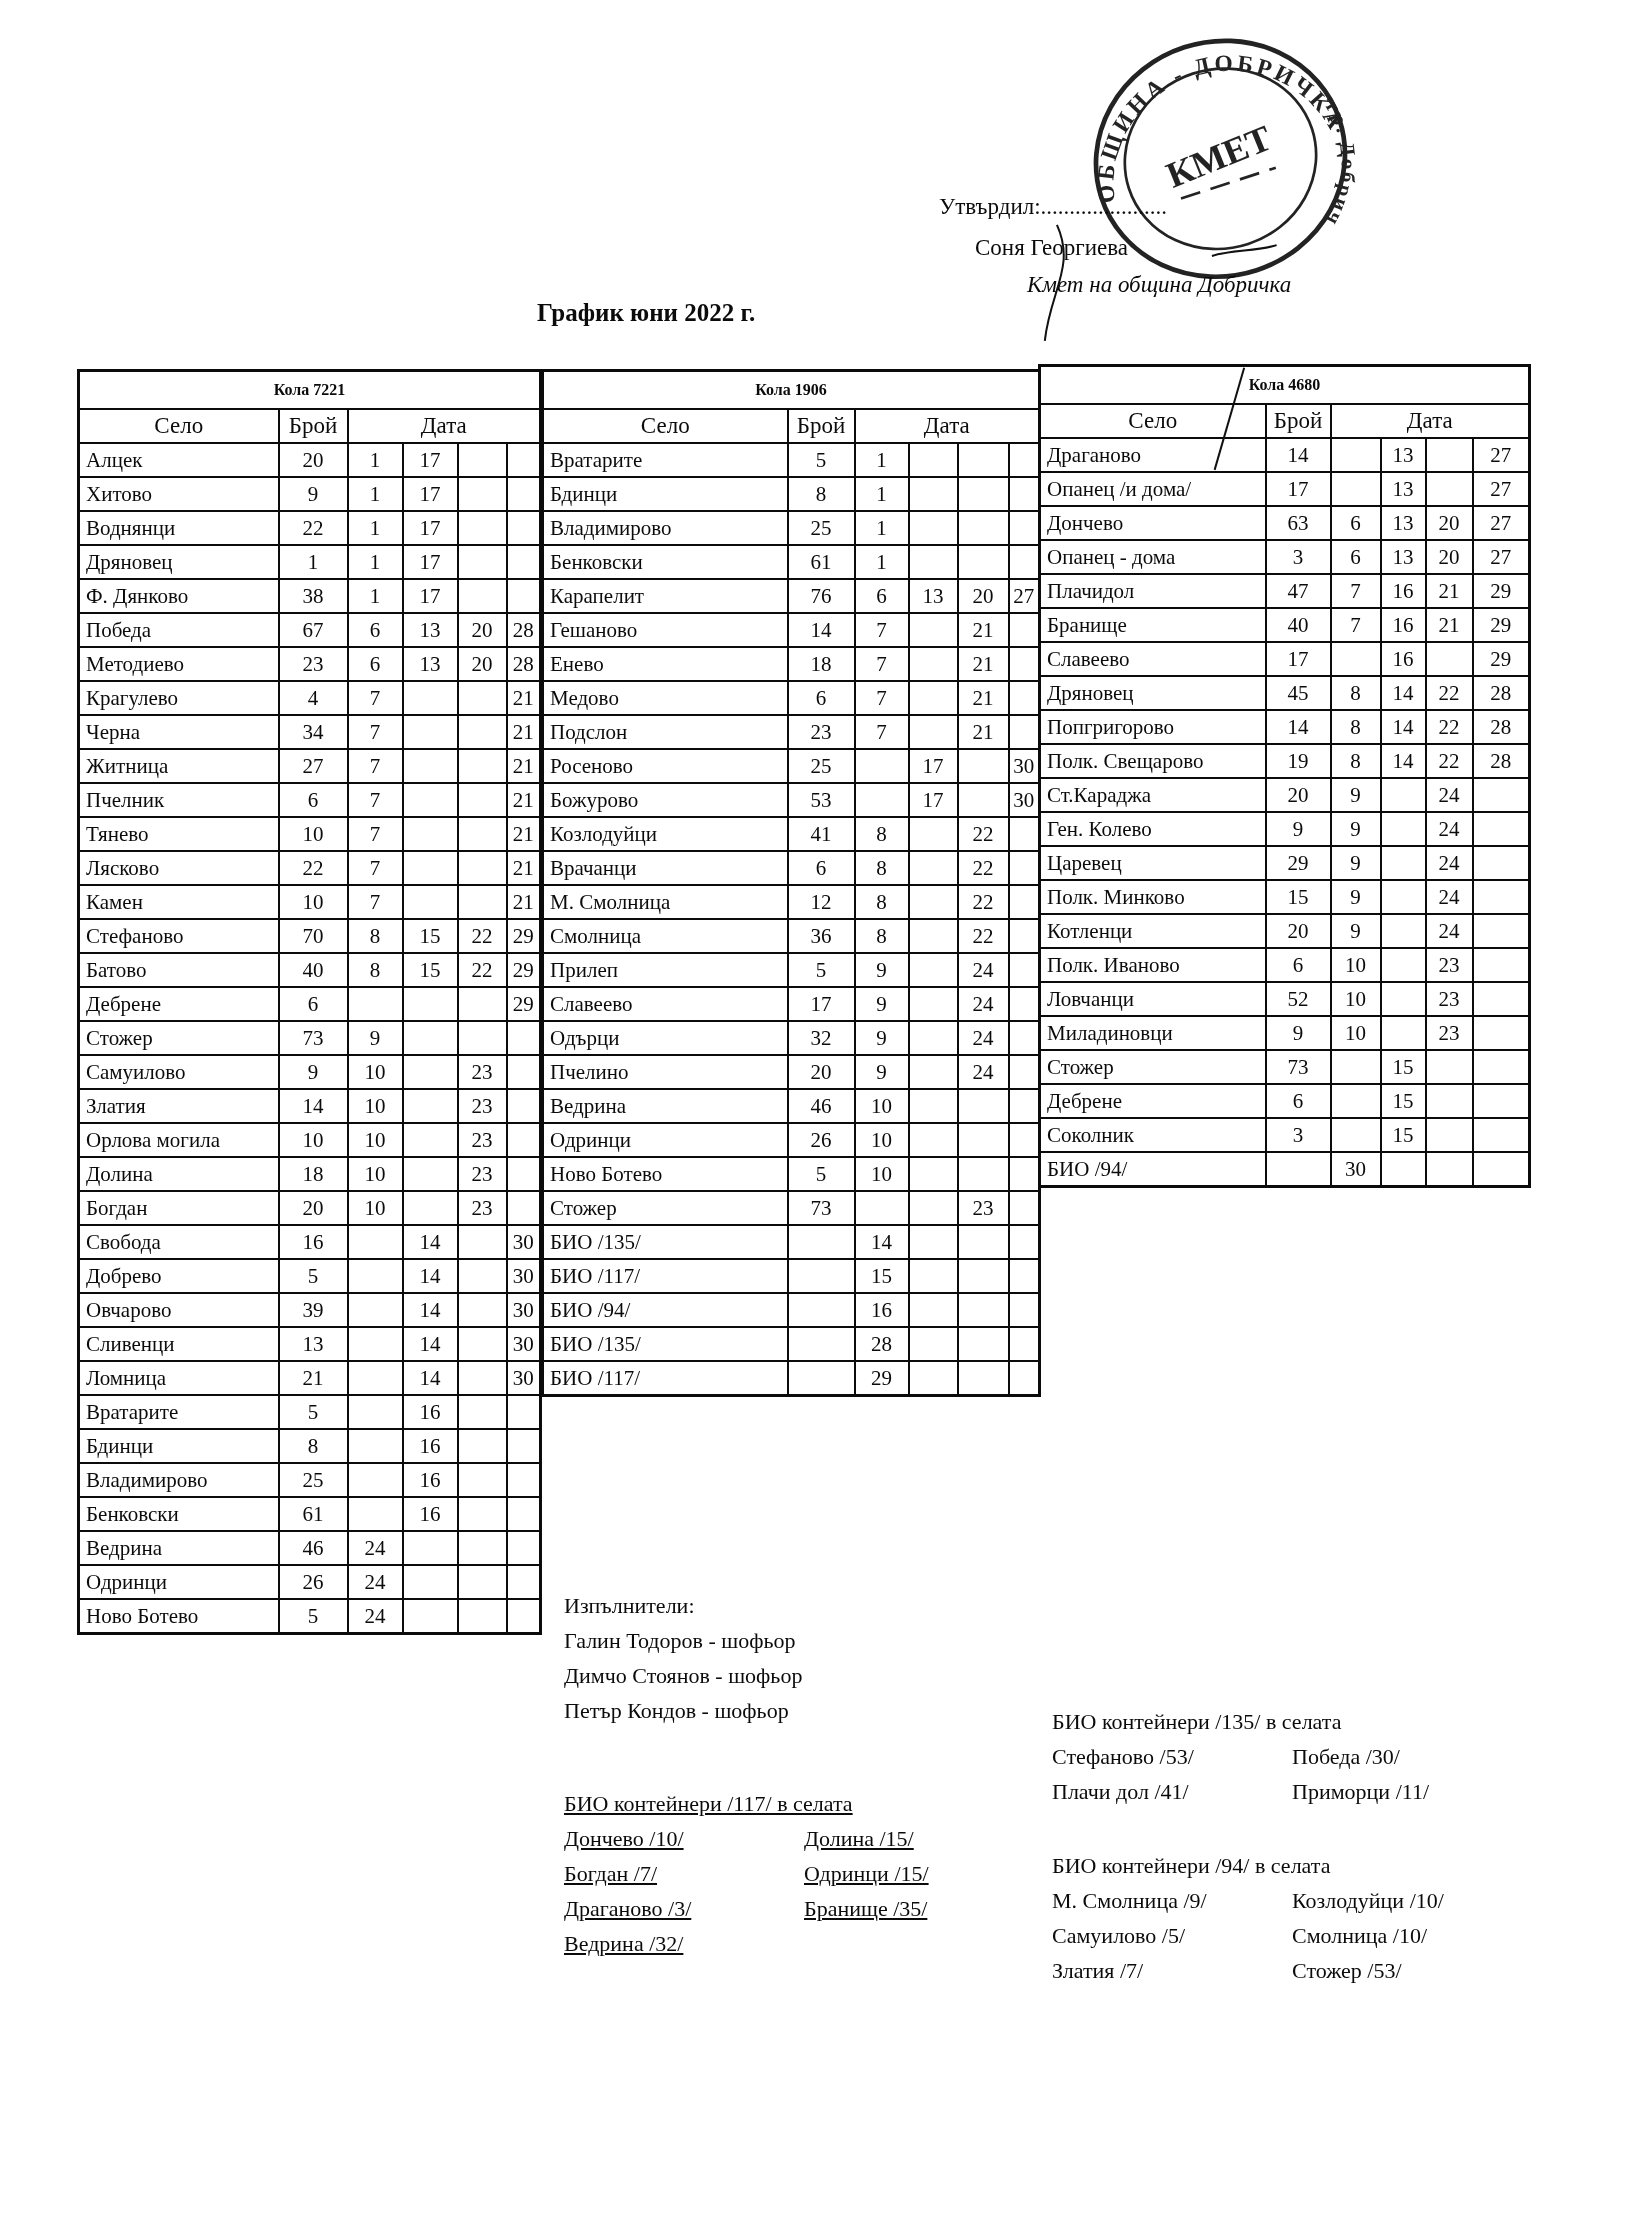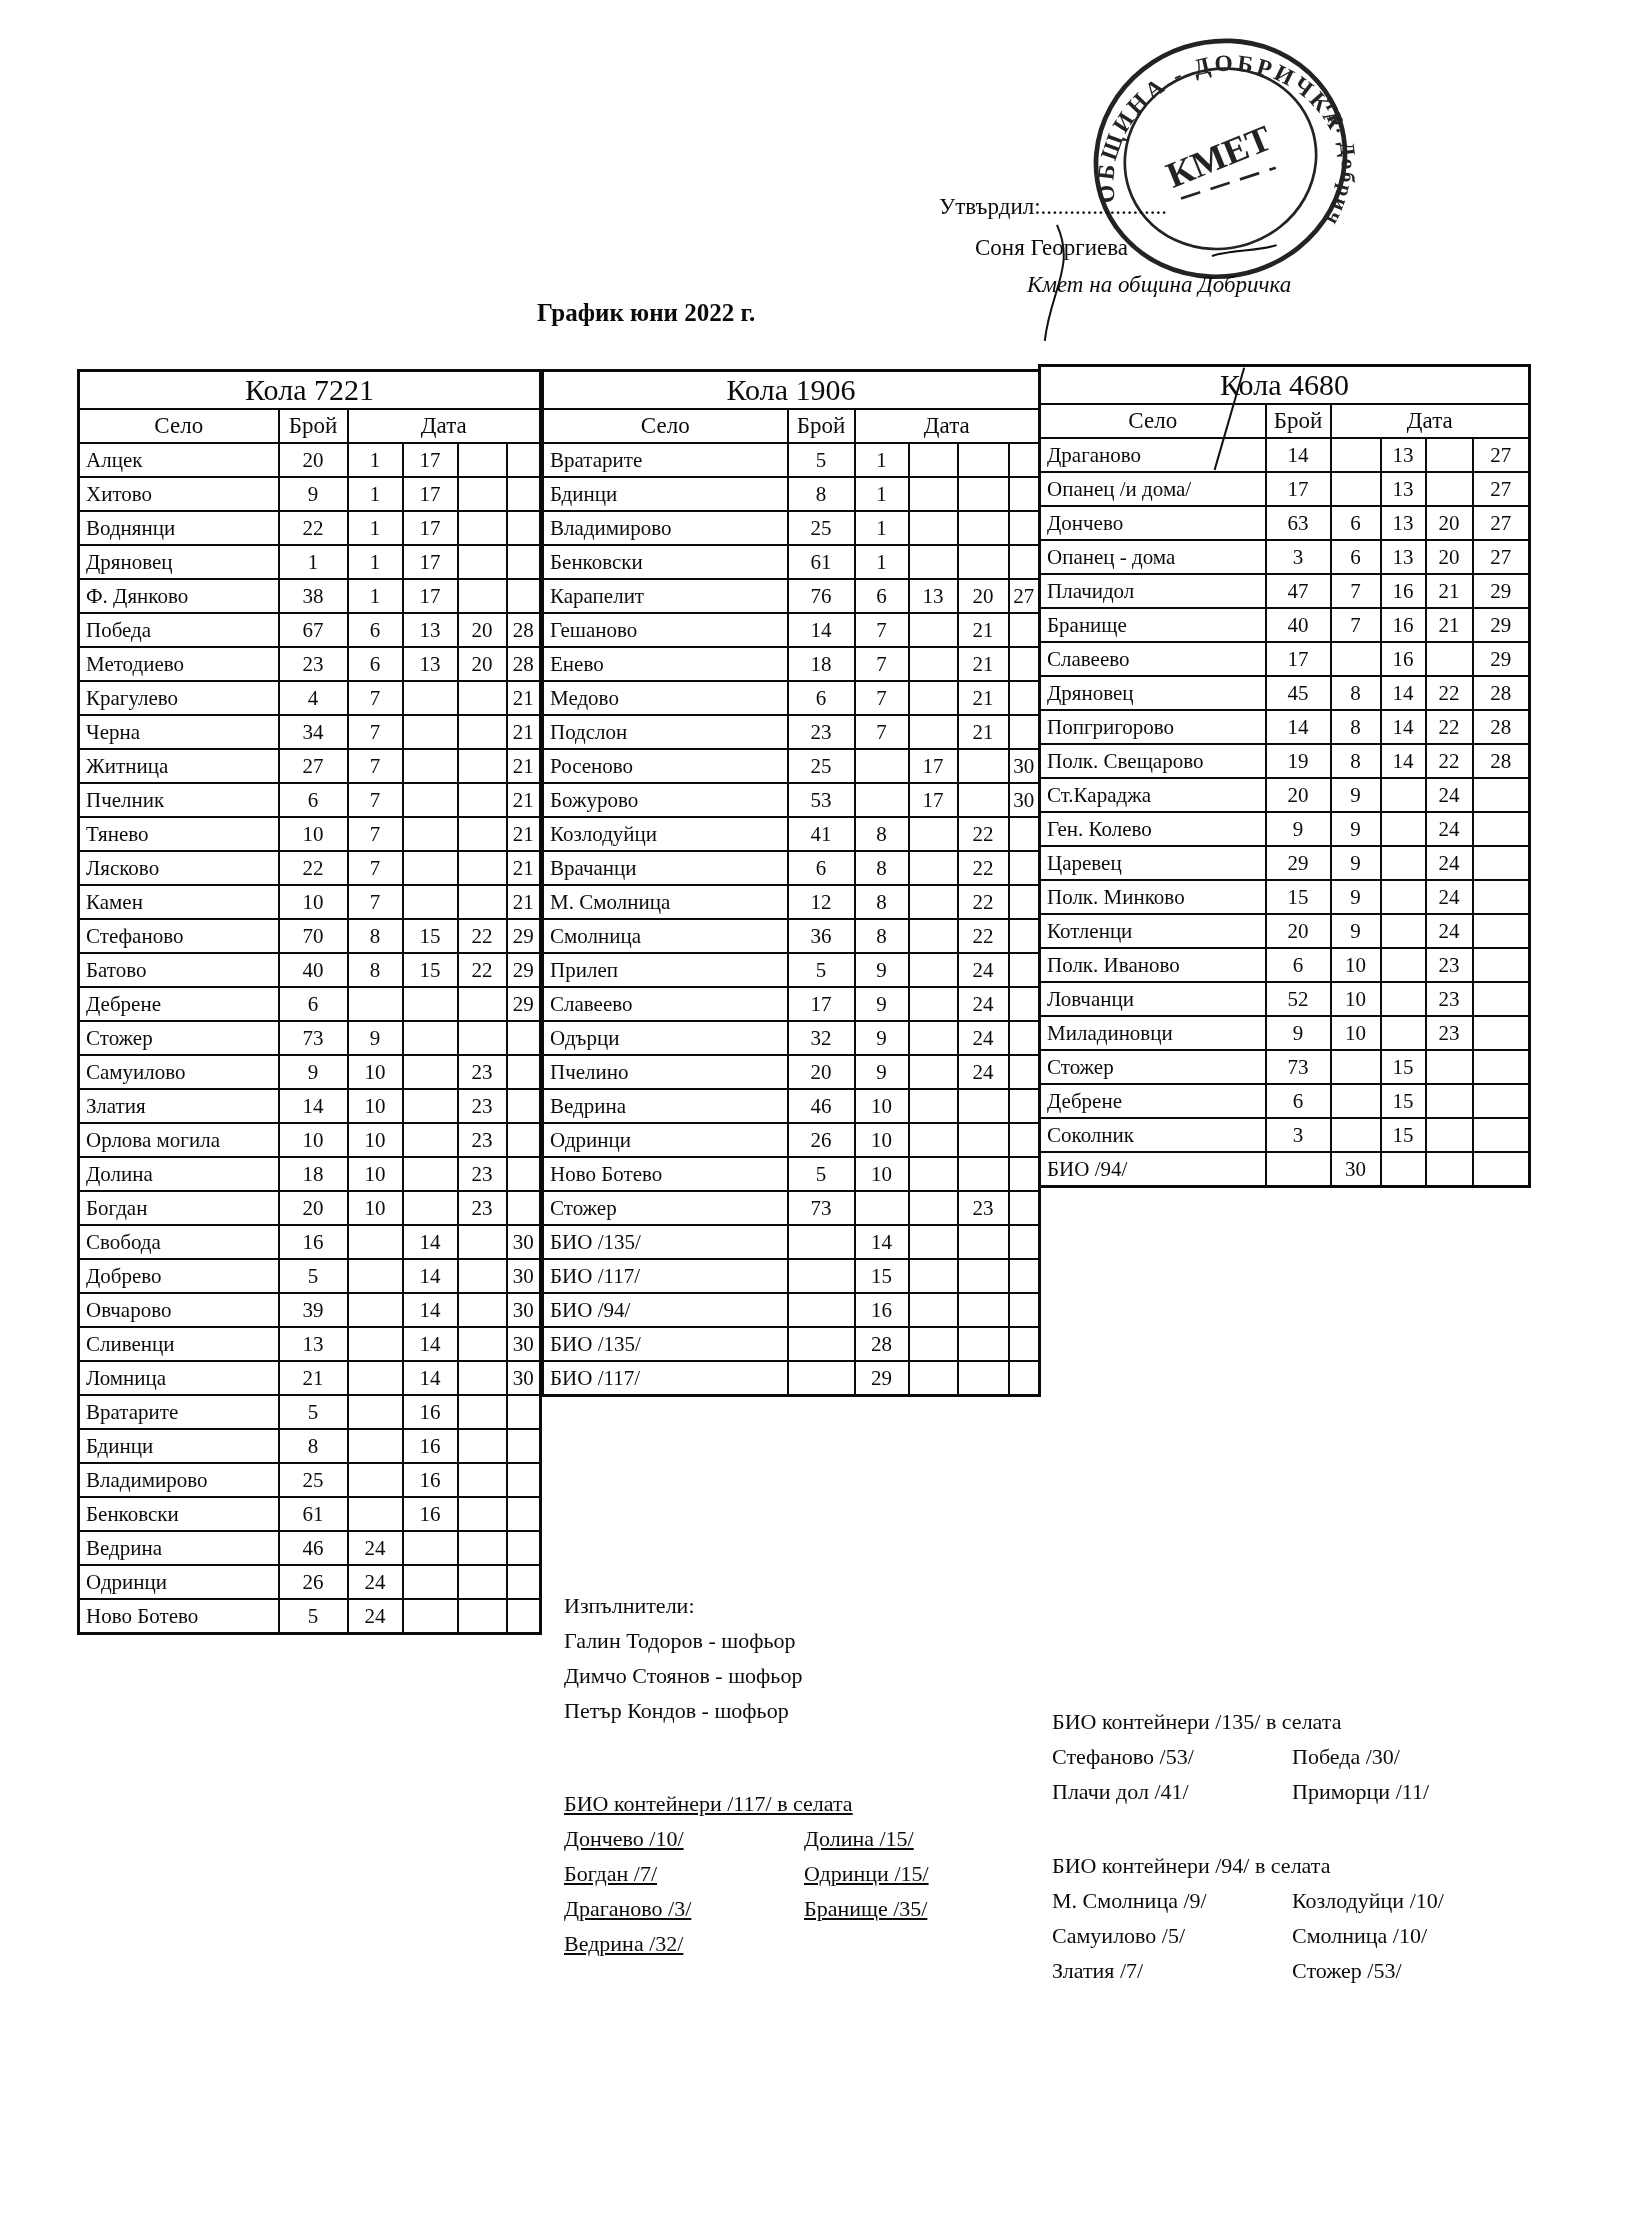--- a/index.html
+++ b/index.html
@@ -35,21 +35,21 @@
   table.sched{
     position:absolute;
     border-collapse:collapse;table-layout:fixed;
     border:3.4px solid #0b0b0b;
   }
   table.sched th,table.sched td{
     border:2px solid #0b0b0b;
     padding:0;overflow:hidden;white-space:nowrap;
   }
   table.sched .ttl th{
-    height:36px;font-size:30px;font-weight:normal;text-align:center;
+    height:36px;font-size:16px;font-weight:bold;text-align:center;
   }
   table.sched .colhdr th{
     height:32px;font-size:23px;font-weight:normal;text-align:center;
   }
   table.sched td{height:32px;font-size:21px;}
   table.sched td.village{text-align:left;padding-left:6px;}
   table.sched td.count,table.sched td.date{text-align:center;}
   #t1{left:77px;top:369px;width:461px;}
   #t2{left:541px;top:369px;width:497px;}
   #t3{left:1038px;top:364px;width:489px;}

